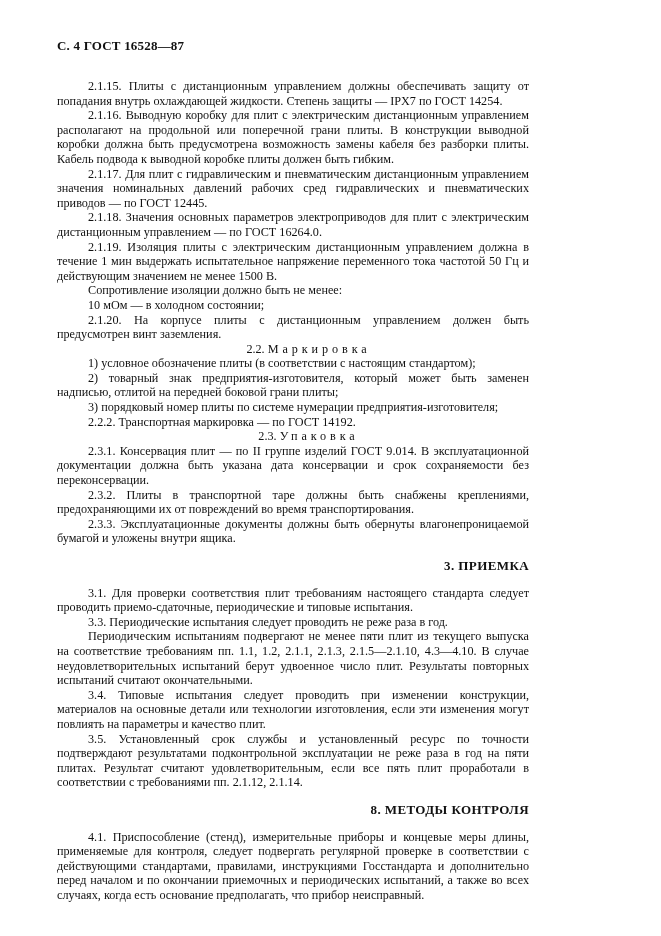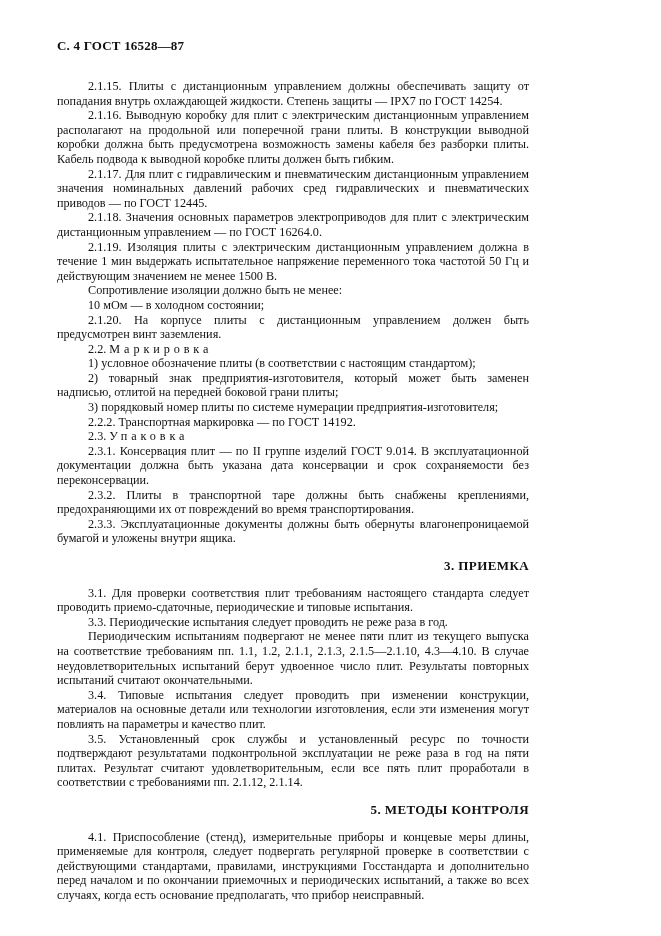--- a/index.html
+++ b/index.html
@@ -29,21 +29,21 @@
     line-height: 14.6px;
     text-align: justify;
   }
   .para {
     margin: 0;
     text-indent: 31px;
   }
   .spaced-heading {
     margin: 0;
     text-indent: 31px;
-    text-align: left;
+    text-align: center;
   }
   .spaced-word {
     letter-spacing: 0.32em;
   }
   .section-heading {
     text-align: right;
     text-indent: 0;
     font-weight: bold;
     font-size: 13px;
     letter-spacing: 0.4px;
@@ -72,16 +72,16 @@
       <p class="spaced-heading"><span>2.3.&nbsp;</span><span class="spaced-word">Упаковка</span></p>
       <p class="para">2.3.1. Консервация плит — по II группе изделий ГОСТ 9.014. В эксплуатационной документации должна быть указана дата консервации и срок сохраняемости без переконсервации.</p>
       <p class="para">2.3.2. Плиты в транспортной таре должны быть снабжены креплениями, предохраняющими их от повреждений во время транспортирования.</p>
       <p class="para">2.3.3. Эксплуатационные документы должны быть обернуты влагонепроницаемой бумагой и уложены внутри ящика.</p>
       <h2 class="section-heading">3. ПРИЕМКА</h2>
       <p class="para">3.1. Для проверки соответствия плит требованиям настоящего стандарта следует проводить приемо-сдаточные, периодические и типовые испытания.</p>
       <p class="para">3.3. Периодические испытания следует проводить не реже раза в год.</p>
       <p class="para">Периодическим испытаниям подвергают не менее пяти плит из текущего выпуска на соответствие требованиям пп. 1.1, 1.2, 2.1.1, 2.1.3, 2.1.5—2.1.10, 4.3—4.10. В случае неудовлетворительных испытаний берут удвоенное число плит. Результаты повторных испытаний считают окончательными.</p>
       <p class="para">3.4. Типовые испытания следует проводить при изменении конструкции, материалов на основные детали или технологии изготовления, если эти изменения могут повлиять на параметры и качество плит.</p>
       <p class="para">3.5. Установленный срок службы и установленный ресурс по точности подтверждают результатами подконтрольной эксплуатации не реже раза в год на пяти плитах. Результат считают удовлетворительным, если все пять плит проработали в соответствии с требованиями пп. 2.1.12, 2.1.14.</p>
-      <h2 class="section-heading">5. МЕТОДЫ КОНТРОЛЯ</h2>
+      <h2 class="section-heading">8. МЕТОДЫ КОНТРОЛЯ</h2>
       <p class="para">4.1. Приспособление (стенд), измерительные приборы и концевые меры длины, применяемые для контроля, следует подвергать регулярной проверке в соответствии с действующими стандартами, правилами, инструкциями Госстандарта и дополнительно перед началом и по окончании приемочных и периодических испытаний, а также во всех случаях, когда есть основание предполагать, что прибор неисправный.</p>
     </div>
 </div>
 
 </body></html>

